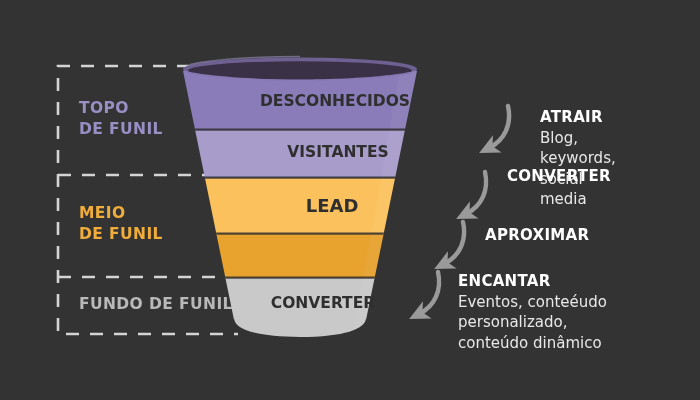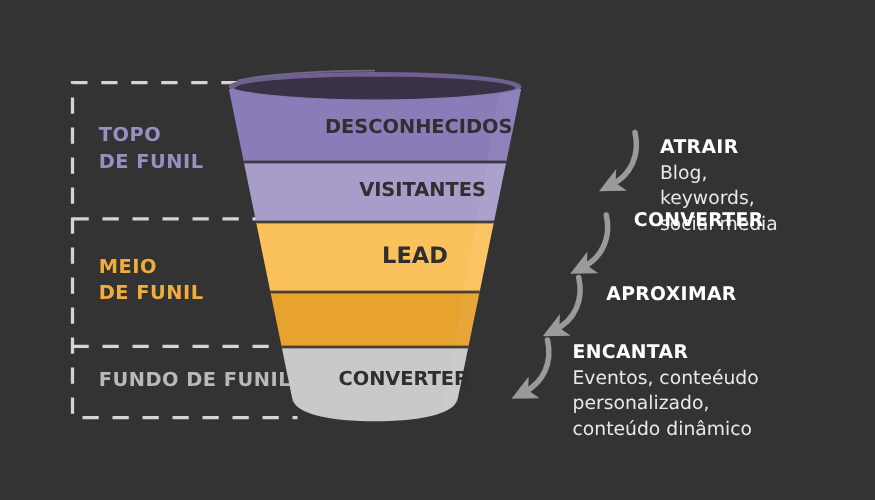--- a/index.html
+++ b/index.html
@@ -158,21 +158,21 @@
 DE FUNIL</div>
   <div class="stage-label meio">MEIO
 DE FUNIL</div>
   <div class="stage-label fundo">FUNDO DE FUNIL</div>
 
   <div class="band-caption" style="left:335px; top:101px; font-size:15.5px;">DESCONHECIDOS</div>
   <div class="band-caption" style="left:338px; top:152px; font-size:15.5px;">VISITANTES</div>
   <div class="band-caption" style="left:332px; top:205px; font-size:18px;">LEAD</div>
   <div class="band-caption" style="left:323px; top:303px; font-size:15.5px;">CONVERTER</div>
 
-  <div class="desc" style="left:528px; top:108px;">
+  <div class="desc" style="left:540px; top:108px;">
     <span class="desc-title">ATRAIR</span>
     <span class="desc-body">Blog, keywords,
 social media</span>
   </div>
 
   <div class="desc" style="left:507px; top:167px;">
     <span class="desc-title">CONVERTER</span>
   </div>
 
   <div class="desc" style="left:485px; top:226px;">

